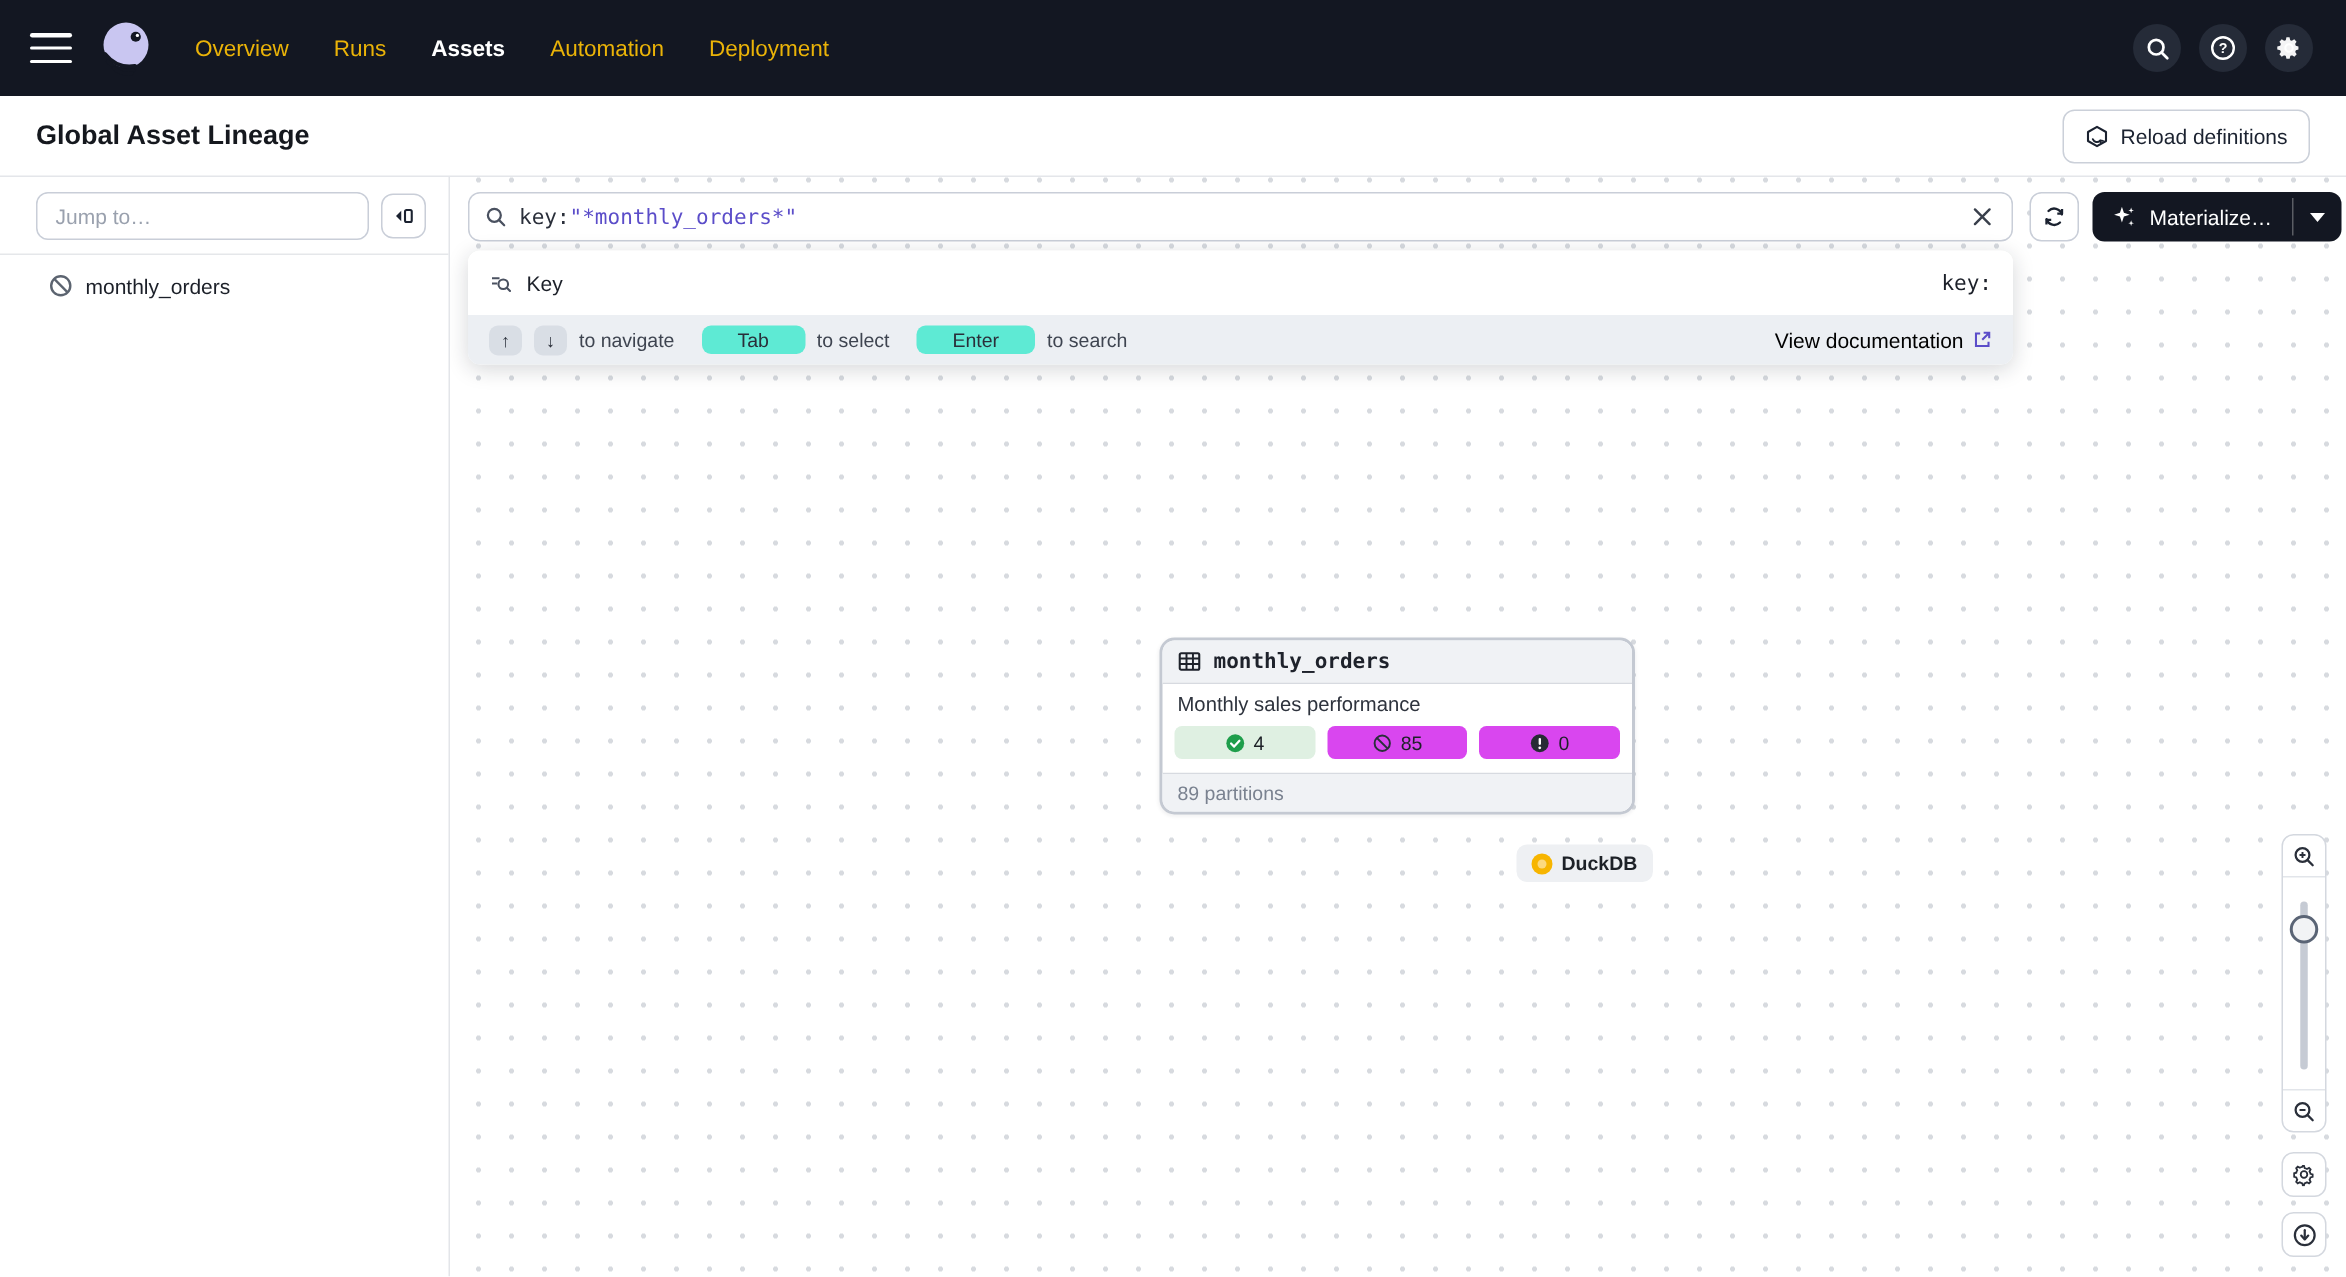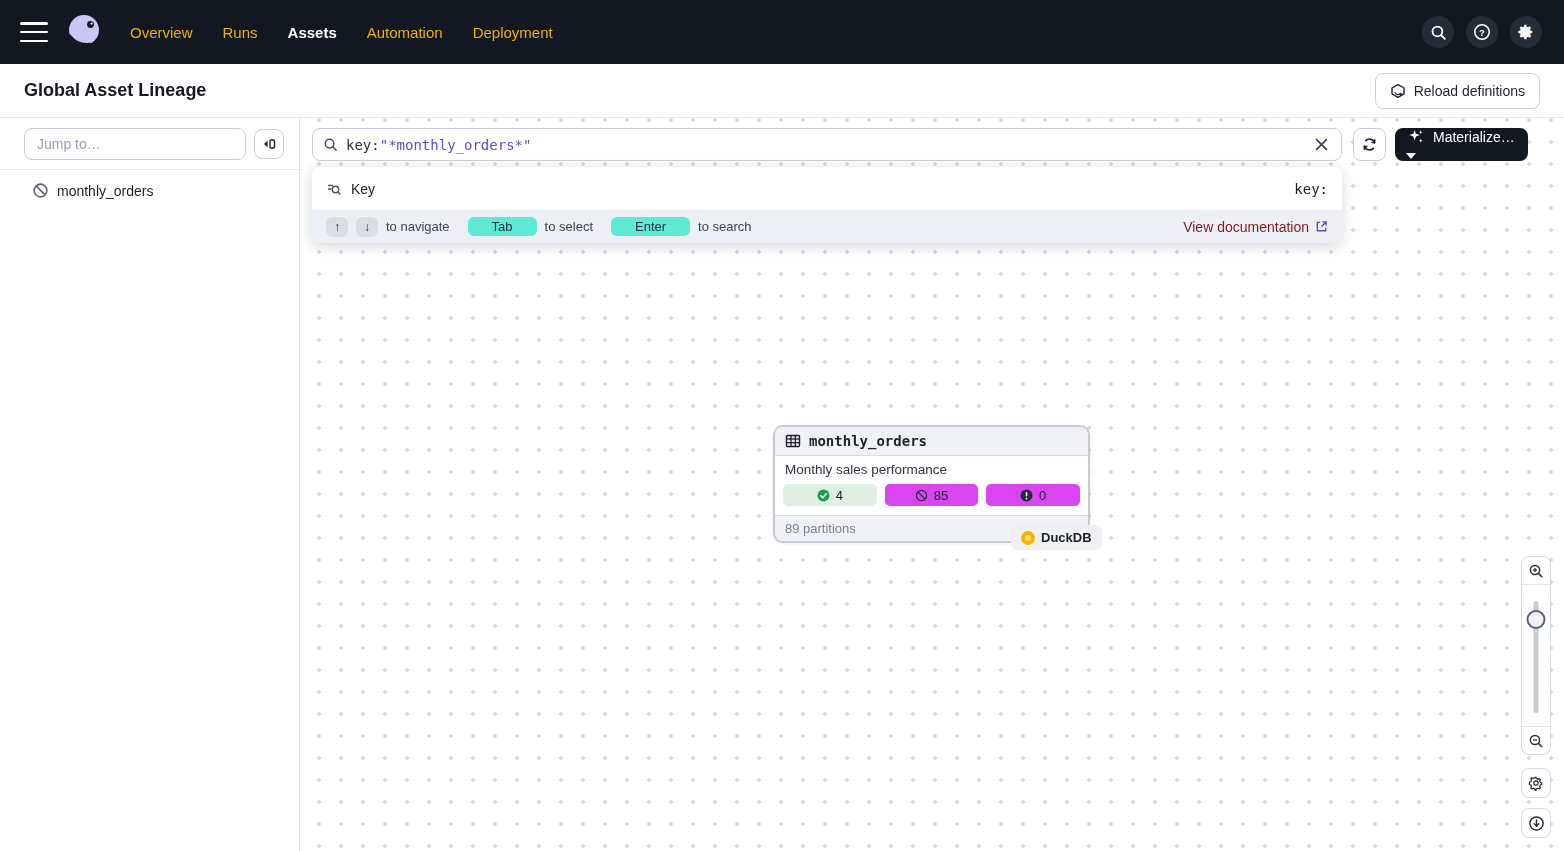--- a/index.html
+++ b/index.html
@@ -44,40 +44,40 @@
   .search-text { font-size:14px; color:#2A2F3A; flex:1; white-space:pre; }
   .search-text .q { color:#5B4DC9; }
   .clear-x { width:24px; height:24px; display:flex; align-items:center; justify-content:center; cursor:pointer; }
   .search-panel { margin-top:6px; border-radius:8px; background:#fff; box-shadow:0 3px 14px rgba(20,25,40,.18); overflow:hidden; }
   .suggest-row { height:43px; display:flex; align-items:center; padding:0 14px; background:#fff; cursor:pointer; }
   .suggest-label { font-size:14px; color:#1C2029; margin-left:9px; }
   .suggest-code { margin-left:auto; font-size:14px; color:#1C2029; }
   .hint-bar { height:33px; background:#ECEFF3; display:flex; align-items:center; padding:0 14px; gap:8px; font-size:13px; color:#3E4450; }
   .key-pill { background:#5eead4; border-radius:6px; padding:2px 24px; font-size:13px; color:#2A2F3A; }
   .key-round { background:#D9DEE5; border-radius:6px; width:22px; height:20px; display:flex; align-items:center; justify-content:center; font-size:12px; color:#2A2F3A; }
-  .docs-link { margin-left:auto; display:flex; align-items:center; gap:6px; color:#7f1d1d; font-size:14px; cursor:pointer; }
+  .docs-link { margin-left:auto; display:flex; align-items:center; gap:6px; color:#000000; font-size:14px; cursor:pointer; }
 
   .refresh-btn { position:absolute; left:1053px; top:10px; width:33px; height:33px; border:1px solid #C9CED8; border-radius:8px; background:#fff; display:flex; align-items:center; justify-content:center; cursor:pointer; z-index:5; }
-  .materialize { position:absolute; left:1095px; top:10px; height:33px; background:#131722; border-radius:8px; display:flex; align-items:stretch; color:#fff; cursor:pointer; z-index:5;flex-direction:column; }
+  .materialize { position:absolute; left:1095px; top:10px; height:33px; background:#131722; border-radius:8px; display:flex; align-items:stretch; color:#fff; cursor:pointer; z-index:5; }
   .mat-main { display:flex; align-items:center; gap:8px; padding:0 13px; font-size:14px; font-weight:500; }
   .mat-sep { width:1px; background:rgba(255,255,255,.3); margin:4px 0; }
   .mat-caret { width:32px; display:flex; align-items:center; justify-content:center; }
   .caret-down { width:0; height:0; border-left:5px solid transparent; border-right:5px solid transparent; border-top:6px solid #fff; }
 
   
   .asset-node { position:absolute; left:473px; top:307px; width:317px; background:#fff; border:2px solid #C4C9D2; border-radius:10px; box-shadow:0 1px 3px rgba(20,25,40,.08); cursor:pointer; }
   .node-header { background:#F0F2F5; border-bottom:1px solid #D7DAE0; border-radius:8px 8px 0 0; padding:6px 10px; display:flex; align-items:center; gap:8px; }
   .node-title { font-size:14px; font-weight:700; color:#1E222B; }
   .node-desc { padding:6px 10px 4px; font-size:13.5px; color:#2E333D; }
   .node-badges { display:flex; gap:8px; padding:3px 8px 9px; }
   .badge { flex:1; height:22px; border-radius:5px; display:flex; align-items:center; justify-content:center; gap:6px; font-size:13px; color:#1D2127; background:#d946ef; }
   .badge.green { background:#DFF0E2; }
   .node-footer { background:#F0F2F5; border-top:1px solid #D7DAE0; border-radius:0 0 8px 8px; padding:5px 10px; font-size:13px; color:#7A8290; }
 
-  .duckdb-tag { position:absolute; left:711px; top:407px; height:25px; background:#EEF0F3; border-radius:7px; display:flex; align-items:center; gap:6px; padding:0 10px; font-size:13px; font-weight:700; color:#1D2127; cursor:pointer; }
+  .duckdb-tag { position:absolute; left:711px; top:445px; height:25px; background:#EEF0F3; border-radius:7px; display:flex; align-items:center; gap:6px; padding:0 10px; font-size:13px; font-weight:700; color:#1D2127; cursor:pointer; }
   .duck-circle { width:14px; height:14px; border-radius:50%; background:#F7B500; position:relative; }
   .duck-circle::after { content:""; position:absolute; left:4px; top:4px; width:6px; height:6px; border-radius:50%; background:#FCD97E; }
 
   
   .zoom-group { position:absolute; right:13px; top:438px; width:30px; background:#fff; border:1px solid #D4D8DF; border-radius:8px; display:flex; flex-direction:column; }
   .zoom-btn { height:28px; display:flex; align-items:center; justify-content:center; cursor:pointer; }
   .zoom-btn.top { border-bottom:1px solid #E2E5EA; }
   .zoom-btn.bottom { border-top:1px solid #E2E5EA; }
   .slider-zone { height:141px; position:relative; }
   .slider-track { position:absolute; left:50%; transform:translateX(-50%); top:16px; height:112px; width:5px; background:#C6CBD4; border-radius:3px; }

